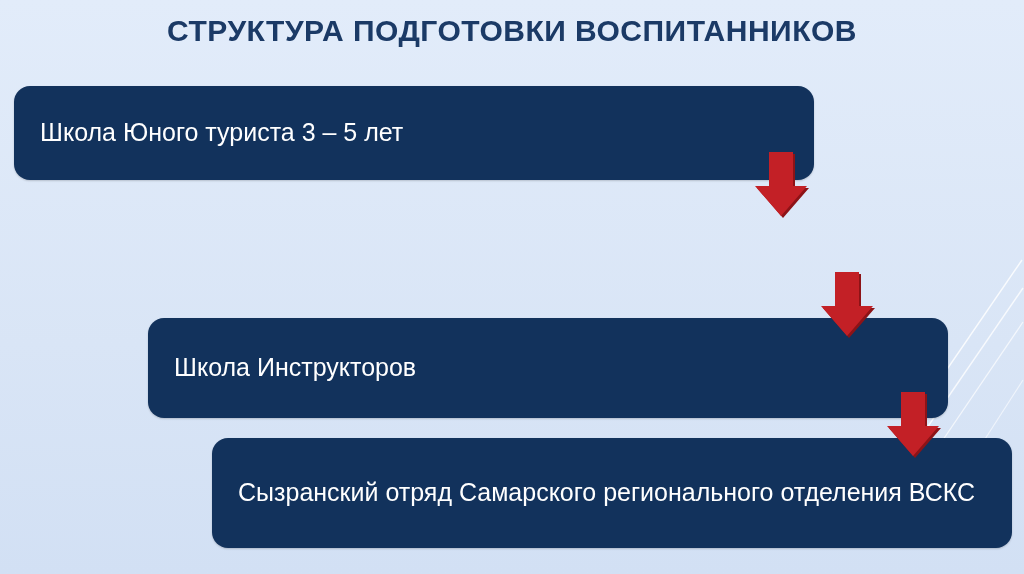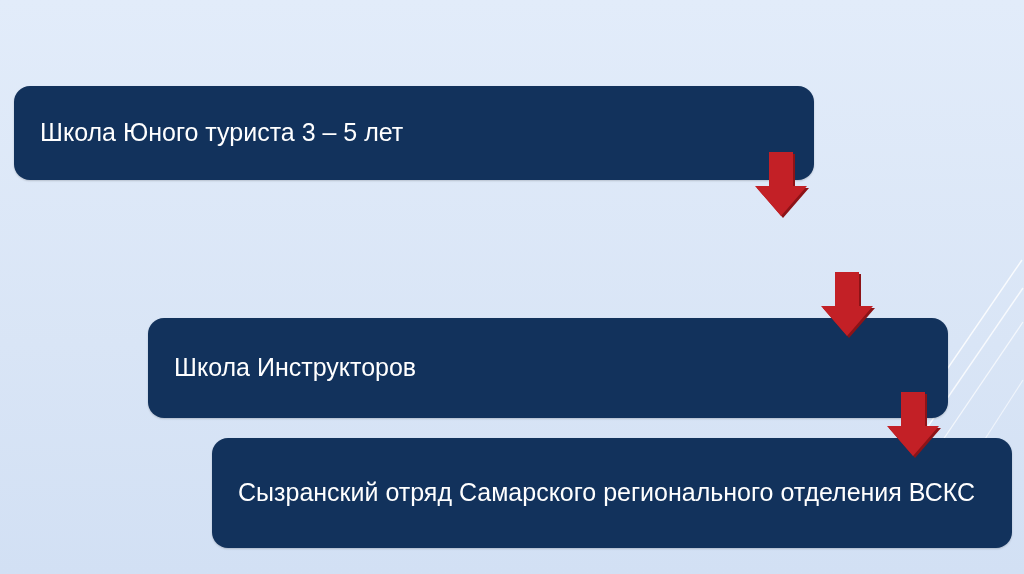--- a/index.html
+++ b/index.html
@@ -73,20 +73,21 @@
 
 <div class="slide">
 
   <svg class="deco" viewBox="0 0 180 280" preserveAspectRatio="none">
     <line x1="10" y1="275" x2="178" y2="30" stroke="#ffffff" stroke-width="1.4" opacity="0.85"></line>
     <line x1="28" y1="278" x2="179" y2="58" stroke="#ffffff" stroke-width="1.4" opacity="0.8"></line>
     <line x1="52" y1="279" x2="179" y2="92" stroke="#ffffff" stroke-width="1.2" opacity="0.7"></line>
     <line x1="96" y1="279" x2="179" y2="150" stroke="#ffffff" stroke-width="1.1" opacity="0.6"></line>
   </svg>
 
+  <div class="title">СТРУКТУРА ПОДГОТОВКИ ВОСПИТАННИКОВ</div>
 
   <div class="box b1">
     <span>Школа Юного туриста 3 – 5 лет</span>
   </div>
 
 
   <div class="box b3">
     <span>Школа Инструкторов</span>
   </div>
 

